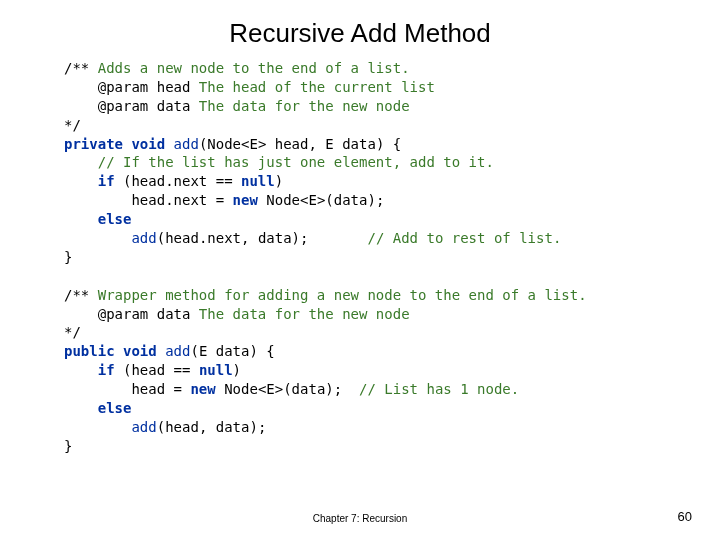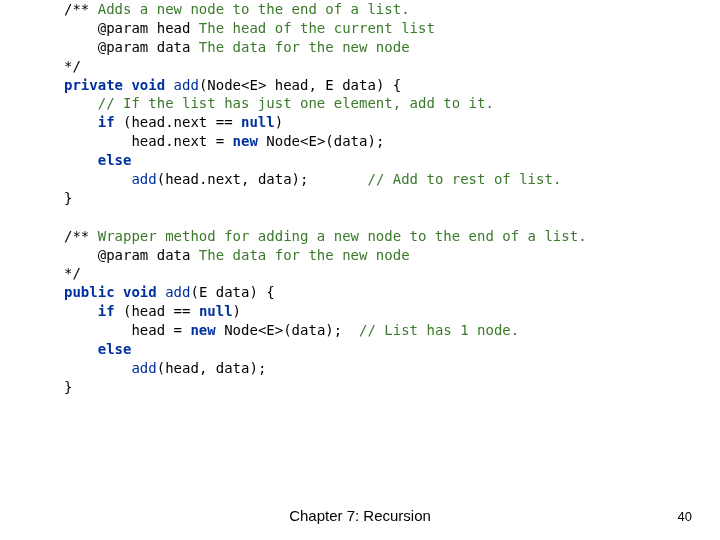--- a/index.html
+++ b/index.html
@@ -36,34 +36,35 @@
   }
   .code .kw { color: #0030a0; font-weight: bold; }
   .code .cm { color: #3a7a2a; }
   .code .fn { color: #0030a0; }
   .footer-center {
     position: absolute;
     left: 0;
     right: 0;
     bottom: 16px;
     text-align: center;
-    font-size: 15px;
+    font-size: 10px;
   }
   .footer-right {
     position: absolute;
     right: 28px;
     bottom: 16px;
     font-size: 13px;
   }
 </style>
 </head>
 <body>
 
 <div class="slide">
 
+  <div class="title">Recursive Add Method</div>
 
   <div class="code"><span>/** </span><span class="cm">Adds a new node to the end of a list.</span>
 <span>    @param head </span><span class="cm">The head of the current list</span>
 <span>    @param data </span><span class="cm">The data for the new node</span>
 <span>*/</span>
 <span class="kw">private void </span><span class="fn">add</span><span>(Node&lt;E&gt; head, E data) {</span>
 <span>    </span><span class="cm">// If the list has just one element, add to it.</span>
 <span>    </span><span class="kw">if</span><span> (head.next == </span><span class="kw">null</span><span>)</span>
 <span>        head.next = </span><span class="kw">new</span><span> Node&lt;E&gt;(data);</span>
 <span>    </span><span class="kw">else</span>
@@ -74,15 +75,15 @@
 <span>    @param data </span><span class="cm">The data for the new node</span>
 <span>*/</span>
 <span class="kw">public void </span><span class="fn">add</span><span>(E data) {</span>
 <span>    </span><span class="kw">if</span><span> (head == </span><span class="kw">null</span><span>)</span>
 <span>        head = </span><span class="kw">new</span><span> Node&lt;E&gt;(data);  </span><span class="cm">// List has 1 node.</span>
 <span>    </span><span class="kw">else</span>
 <span>        </span><span class="fn">add</span><span>(head, data);</span>
 <span>}</span></div>
 
   <div class="footer-center">Chapter 7: Recursion</div>
-  <div class="footer-right">40</div>
+  <div class="footer-right">60</div>
 
 </div>
 
 </body></html>

